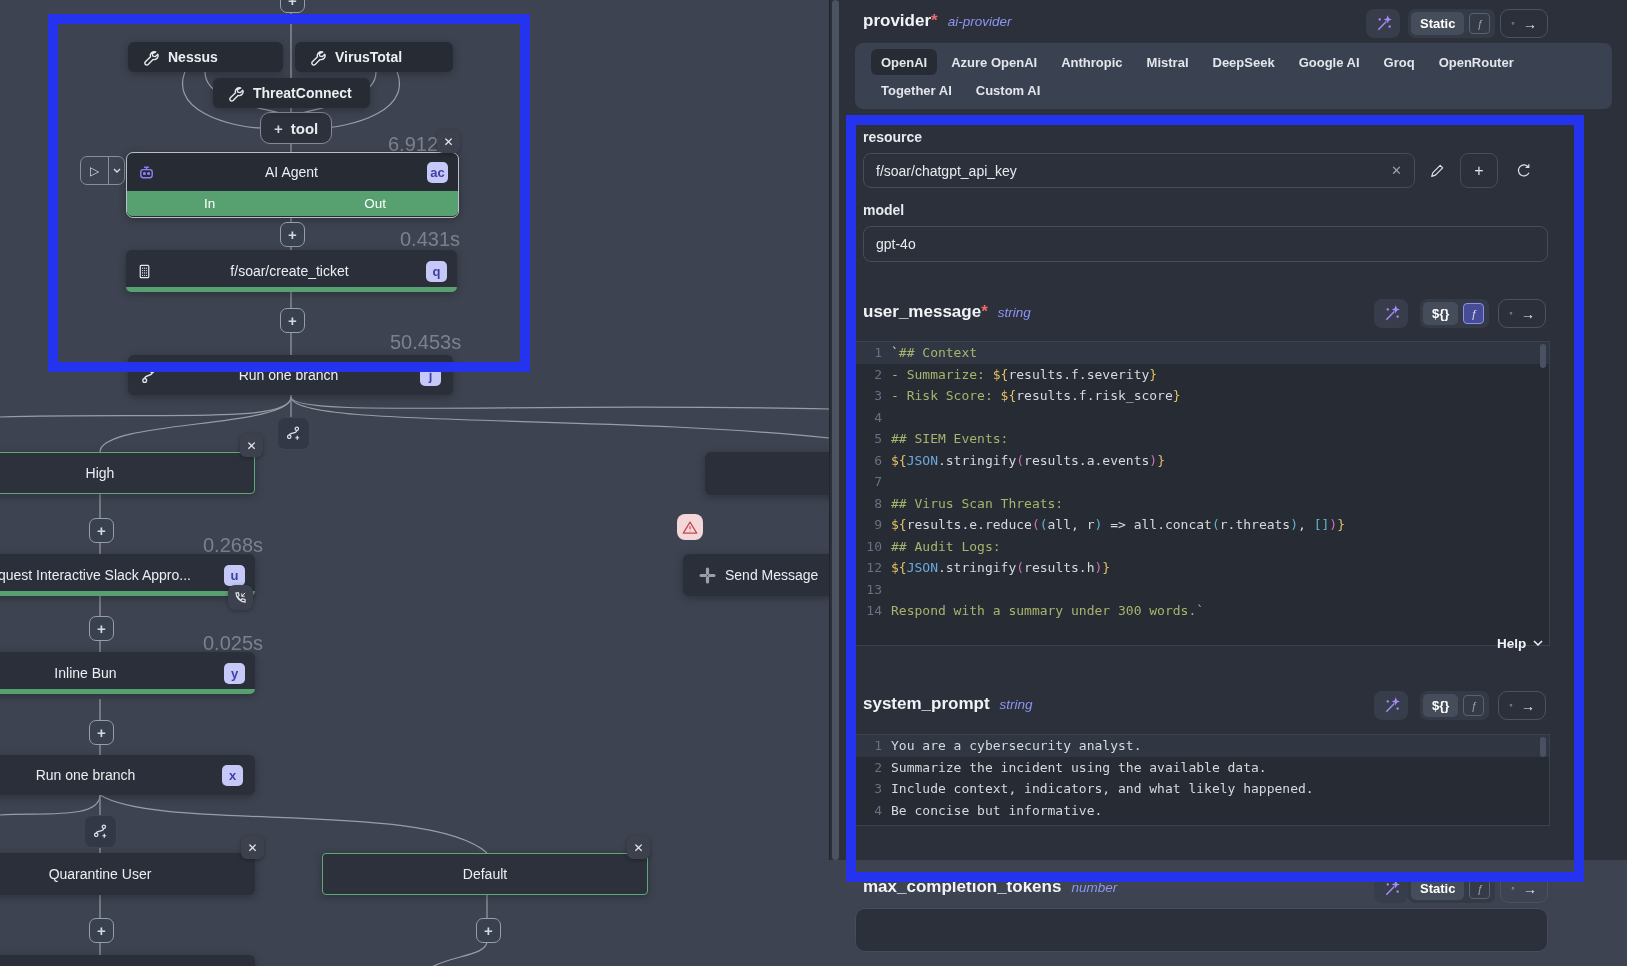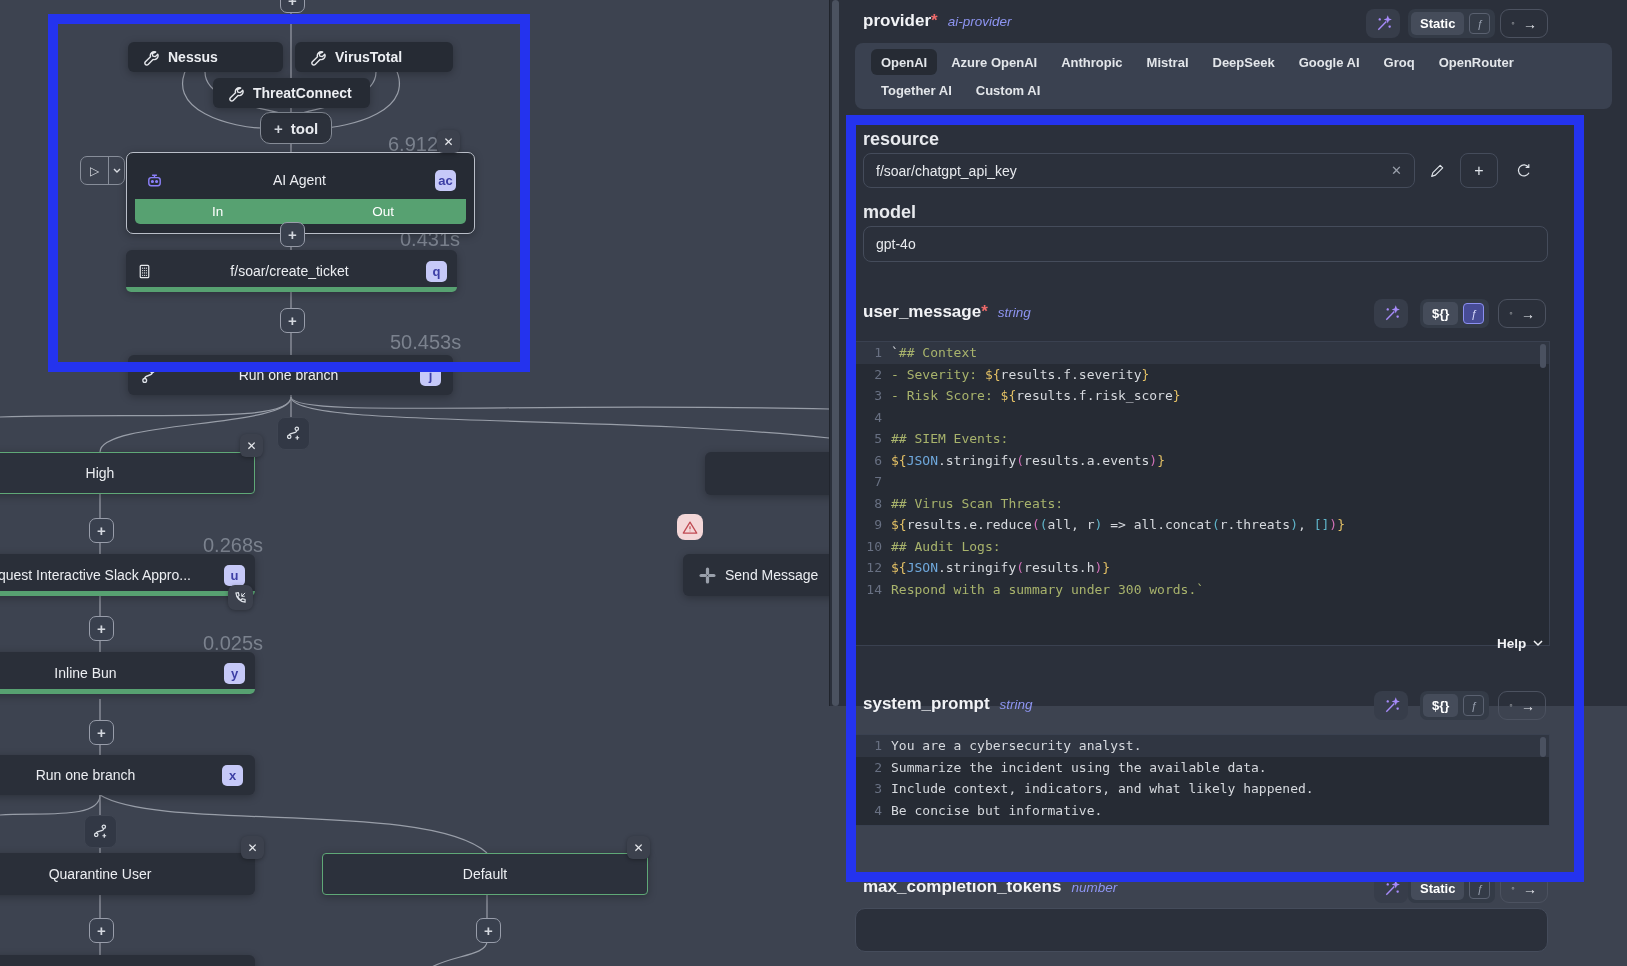--- a/index.html
+++ b/index.html
@@ -17,53 +17,53 @@
   .outlined{background:#2c313c;border:1px solid #5fa877;border-radius:4px;justify-content:center;}
   .plus{position:absolute;width:23px;height:23px;border-radius:7px;background:#39404e;border:1.4px solid #989daa;
         color:#d3d7de;font-weight:700;font-size:15px;display:flex;align-items:center;justify-content:center;z-index:2;line-height:1;}
   .closebtn{position:absolute;width:23px;height:23px;border-radius:6px;background:#3c414d;color:#e8eaee;
         font-size:12px;display:flex;align-items:center;justify-content:center;z-index:3;box-shadow:0 1px 4px rgba(0,0,0,.3);}
   .duration{position:absolute;color:#7b828e;font-size:20px;z-index:1;white-space:nowrap;}
   .iconbtn-sq{position:absolute;width:31px;height:31px;border-radius:8px;background:#323845;border:1px solid #3f4552;
         display:flex;align-items:center;justify-content:center;z-index:2;}
   .ic{flex:none;display:block;}
   .selbox{position:absolute;border:10px solid #2433ee;pointer-events:none;z-index:6;}
-  #ai-agent{flex-direction:column;align-items:stretch;background:#262b34;border:1.5px solid #b9bec8;border-radius:7px;padding:8px;}
+  #ai-agent{flex-direction:column;align-items:stretch;background:#262b34;border:1.5px solid #b9bec8;border-radius:7px;padding:0;}
   #ai-agent .hd{display:flex;align-items:center;height:38px;padding:0 10px;gap:8px;}
   #ai-agent .io{display:flex;height:25px;background:#57a171;border-radius:0 0 5px 5px;color:#fff;font-size:13.5px;}
   #ai-agent .io span{flex:1;text-align:center;line-height:25px;}
   .playgrp{position:absolute;display:flex;border:1.3px solid #878d99;border-radius:7px;overflow:hidden;z-index:2;color:#d9dce2;}
   .playgrp .p1{width:27px;height:27px;display:flex;align-items:center;justify-content:center;font-size:12px;}
   .playgrp .p2{width:15px;height:27px;display:flex;align-items:center;justify-content:center;border-left:1.3px solid #878d99;}
   .toolpill{position:absolute;display:flex;align-items:center;gap:8px;padding:0 13px;height:30px;border:1.4px solid #858b96;
         border-radius:10px;background:#2c313b;color:#e8eaee;font-weight:700;font-size:15px;z-index:2;}
   .cornerbtn{position:absolute;width:25px;height:25px;border-radius:7px;background:#3c414d;display:flex;align-items:center;
         justify-content:center;z-index:3;box-shadow:0 1px 4px rgba(0,0,0,.3);}
   .warnbadge{position:absolute;width:26px;height:26px;border-radius:8px;background:#f4d7d8;display:flex;align-items:center;
         justify-content:center;z-index:3;}
   
-  #panel{position:absolute;left:829px;top:0;width:798px;height:706px;background:#2b303b;}
+  #panel{position:absolute;left:829px;top:0;width:798px;height:860px;background:#2b303b;}
   #panel .divider{position:absolute;left:0;top:0;width:1px;height:100%;background:#20242c;}
   #panel .vthumb{position:absolute;left:3px;top:0;width:7px;height:100%;background:#4b5260;border-radius:4px;}
   .sect-title{position:absolute;color:#f2f3f6;font-size:17px;font-weight:700;white-space:nowrap;}
   .req{color:#ef6a6a;}
   .ptype{color:#8e95f2;font-style:italic;font-weight:400;font-size:13.5px;margin-left:10px;}
   .wandbtn{position:absolute;width:34px;height:29px;border-radius:8px;background:#373d4a;display:flex;align-items:center;justify-content:center;}
   .toggrp{position:absolute;height:29px;border-radius:7px;background:#343b47;display:flex;align-items:center;padding:3px;gap:5px;box-sizing:border-box;}
   .togmain{height:23px;border-radius:5px;background:#454c5a;color:#fff;font-weight:700;font-size:13px;display:flex;align-items:center;padding:0 9px;}
   .fnbox{width:19px;height:19px;border-radius:4px;border:1px solid #5a6170;color:#98a0af;font-size:11px;font-style:italic;
          display:flex;align-items:center;justify-content:center;margin-right:2px;}
   .fnbox.on{background:#474c96;border-color:#8b8ff0;color:#d6d8fb;}
   .plugpill{position:absolute;height:29px;border-radius:9px;border:1px solid #4c5260;display:flex;align-items:center;
          justify-content:center;gap:8px;color:#e7e9ee;padding:0 10px;box-sizing:border-box;}
   .plugpill .arr{font-size:14px;}
   .tabswrap{position:absolute;background:#3a4150;border-radius:8px;padding:6px 16px;display:flex;flex-wrap:wrap;gap:2px 4px;box-sizing:border-box;}
   .tab{height:26px;border-radius:6px;padding:0 10px;color:#e3e6ea;font-weight:700;font-size:13px;display:flex;align-items:center;background:transparent;border:none;}
   .tab.sel{background:#262b34;}
-  .flabel{position:absolute;color:#e8eaee;font-size:18px;font-weight:600;}
+  .flabel{position:absolute;color:#e8eaee;font-size:14px;font-weight:600;}
   .finput{position:absolute;border:1px solid #454c5b;border-radius:8px;background:#2b303b;color:#e8eaee;font-size:14px;
         display:flex;align-items:center;padding:0 12px;box-sizing:border-box;}
   .finput .clr{margin-left:auto;color:#9aa0ab;font-size:13px;}
   .ghostbtn{position:absolute;display:flex;align-items:center;justify-content:center;}
   .sqbtn{position:absolute;width:36px;height:33px;border:1px solid #454c5b;border-radius:8px;display:flex;align-items:center;
         justify-content:center;color:#dfe3e9;font-size:16px;}
   
   .editor{position:absolute;background:#262b34;border:1px solid #3a4150;overflow:hidden;font-family:"DejaVu Sans Mono",monospace;font-size:13px;}
   .cl{display:flex;height:21.5px;line-height:21.5px;white-space:pre;}
   .cl.cur{background:#303642;}
@@ -388,30 +388,31 @@
           <g stroke="#e7e9ee" stroke-width="1.5" fill="none">
             <path d="M7 2.5v4M13 2.5v4"></path>
             <path d="M5.5 6.5h9V9a4.5 4.5 0 0 1-9 0z"></path>
             <path d="M10 13.5v3.5"></path>
           </g>
         </svg>
       <span class="arr">→</span>
     </div>
     <div class="editor" id="user-message-editor" style="left:26px;top:341px;width:693px;height:303px;">
         <div class="cl cur"><span class="ln">1</span><span class="cd"><span class="tk-pl">`</span><span class="tk-md">## Context</span></span></div>
-        <div class="cl"><span class="ln">2</span><span class="cd"><span class="tk-md">- Severity: </span><span class="tk-b1">${</span><span class="tk-pl">results.f.severity</span><span class="tk-b1">}</span></span></div>
+        <div class="cl"><span class="ln">2</span><span class="cd"><span class="tk-md">- Summarize: </span><span class="tk-b1">${</span><span class="tk-pl">results.f.severity</span><span class="tk-b1">}</span></span></div>
         <div class="cl"><span class="ln">3</span><span class="cd"><span class="tk-md">- Risk Score: </span><span class="tk-b1">${</span><span class="tk-pl">results.f.risk_score</span><span class="tk-b1">}</span></span></div>
         <div class="cl"><span class="ln">4</span><span class="cd"></span></div>
         <div class="cl"><span class="ln">5</span><span class="cd"><span class="tk-md">## SIEM Events:</span></span></div>
         <div class="cl"><span class="ln">6</span><span class="cd"><span class="tk-b1">${</span><span class="tk-kw">JSON</span><span class="tk-pl">.stringify</span><span class="tk-b2">(</span><span class="tk-pl">results.a.events</span><span class="tk-b2">)</span><span class="tk-b1">}</span></span></div>
         <div class="cl"><span class="ln">7</span><span class="cd"></span></div>
         <div class="cl"><span class="ln">8</span><span class="cd"><span class="tk-md">## Virus Scan Threats:</span></span></div>
         <div class="cl"><span class="ln">9</span><span class="cd"><span class="tk-b1">${</span><span class="tk-pl">results.e.reduce</span><span class="tk-b2">(</span><span class="tk-b3">(</span><span class="tk-pl">all, r</span><span class="tk-b3">)</span><span class="tk-pl"> =&gt; all.concat</span><span class="tk-b3">(</span><span class="tk-pl">r.threats</span><span class="tk-b3">)</span><span class="tk-pl">, </span><span class="tk-b3">[]</span><span class="tk-b2">)</span><span class="tk-b1">}</span></span></div>
         <div class="cl"><span class="ln">10</span><span class="cd"><span class="tk-md">## Audit Logs:</span></span></div>
         <div class="cl"><span class="ln">12</span><span class="cd"><span class="tk-b1">${</span><span class="tk-kw">JSON</span><span class="tk-pl">.stringify</span><span class="tk-b2">(</span><span class="tk-pl">results.h</span><span class="tk-b2">)</span><span class="tk-b1">}</span></span></div>
+        <div class="cl"><span class="ln">13</span><span class="cd"></span></div>
         <div class="cl"><span class="ln">14</span><span class="cd"><span class="tk-md">Respond with a summary under 300 words.</span><span class="tk-md">`</span></span></div>
       </div>
     <div class="ethumb" style="left:711px;top:344px;height:24px;"></div>
 
     <div class="helprow" style="left:648px;top:636px;">
       <span>Help</span>
       <svg width="10" height="7" viewBox="0 0 10 7">
           <path d="M1 1l4 4 4-4" stroke="#f2f3f6" stroke-width="1.5" fill="none"></path>
         </svg>
     </div>

